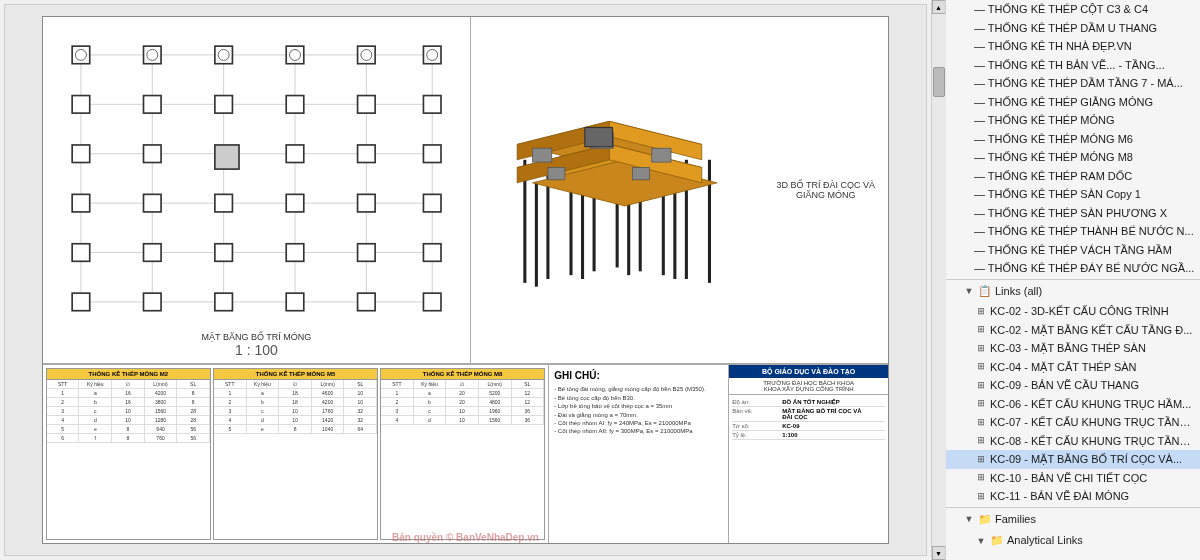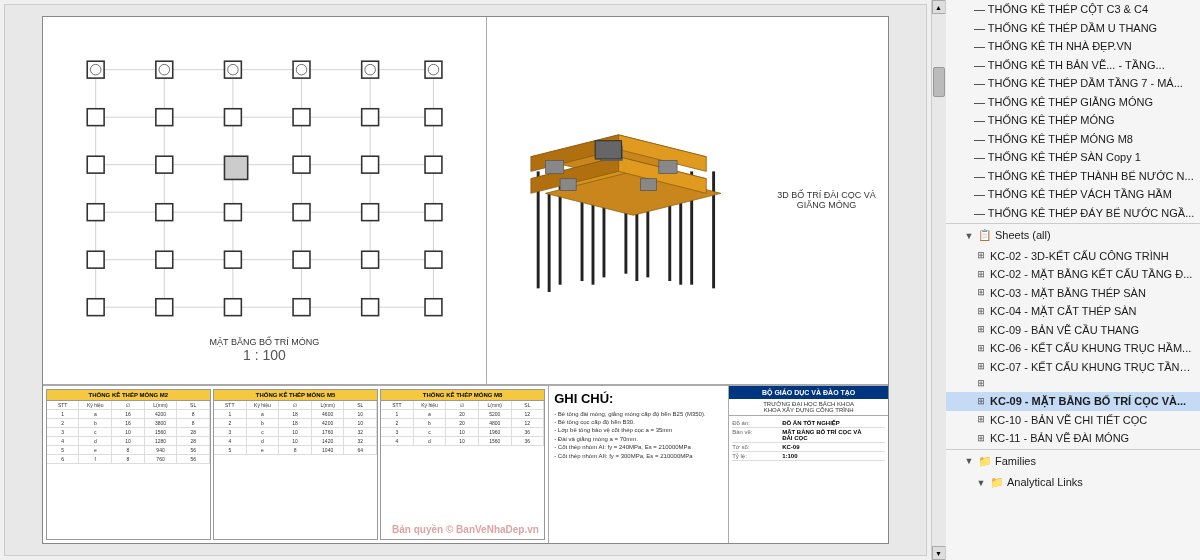--- a/index.html
+++ b/index.html
@@ -53,21 +53,21 @@
 
     .plan-view {
       flex: 1;
       border-right: 1px solid #aaa;
       background: white;
       position: relative;
       display: flex;
       flex-direction: column;
       align-items: center;
       justify-content: center;
-      padding: 21px;
+      padding: 5px;
     }
 
     
     .grid-svg {
       width: 100%;
       height: 100%;
     }
 
     .plan-label {
       font-size: 9px;
@@ -150,21 +150,21 @@
     .notes-section {
       width: 180px;
       padding: 5px;
       background: white;
       border-left: 1px solid #aaa;
       font-size: 7px;
     }
 
     .notes-title {
       font-weight: bold;
-      font-size: 13px;
+      font-size: 10px;
       margin-bottom: 4px;
     }
 
     .notes-content {
       font-size: 6px;
       color: #333;
       line-height: 1.4;
     }
 
     .title-block-section {
@@ -209,21 +209,21 @@
       width: 50px;
     }
 
     .title-value {
       font-weight: bold;
       color: #000;
     }
 
     .watermark {
       position: absolute;
-      bottom: 8px;
+      bottom: 0;
       left: 50%;
       transform: translateX(-50%);
       font-size: 10px;
       color: rgba(200,100,100,0.6);
       font-weight: bold;
       white-space: nowrap;
     }
 
     
     .right-sidebar {
@@ -288,21 +288,21 @@
 
     .item-text {
       font-size: 11px;
       color: #1a1a1a;
       white-space: nowrap;
       overflow: hidden;
       text-overflow: ellipsis;
     }
 
     .item-text.bold {
-      font-weight: bold;
+      font-weight: normal;
     }
 
     .indent-1 { padding-left: 16px; }
     .indent-2 { padding-left: 28px; }
 
     
     .sidebar-scroll::-webkit-scrollbar {
       width: 8px;
     }
     .sidebar-scroll::-webkit-scrollbar-track {
@@ -688,41 +688,50 @@
     <div class="sidebar-item-row indent-2">
       <span class="item-text">— THỐNG KÊ THÉP DẦM TẦNG 7 - MÁ...</span>
     </div>
     <div class="sidebar-item-row indent-2">
       <span class="item-text">— THỐNG KÊ THÉP GIẰNG MÓNG</span>
     </div>
     <div class="sidebar-item-row indent-2">
       <span class="item-text">— THỐNG KÊ THÉP MÓNG</span>
     </div>
     <div class="sidebar-item-row indent-2">
+      <span class="item-text">— THỐNG KÊ THÉP MÓNG M6</span>
+    </div>
+    <div class="sidebar-item-row indent-2">
       <span class="item-text">— THỐNG KÊ THÉP MÓNG M8</span>
     </div>
     <div class="sidebar-item-row indent-2">
+      <span class="item-text">— THỐNG KÊ THÉP RAM DỐC</span>
+    </div>
+    <div class="sidebar-item-row indent-2">
       <span class="item-text">— THỐNG KÊ THÉP SÀN Copy 1</span>
+    </div>
+    <div class="sidebar-item-row indent-2">
+      <span class="item-text">— THỐNG KÊ THÉP SÀN PHƯƠNG X</span>
     </div>
     <div class="sidebar-item-row indent-2">
       <span class="item-text">— THỐNG KÊ THÉP THÀNH BỂ NƯỚC N...</span>
     </div>
     <div class="sidebar-item-row indent-2">
       <span class="item-text">— THỐNG KÊ THÉP VÁCH TẦNG HẦM</span>
     </div>
     <div class="sidebar-item-row indent-2">
       <span class="item-text">— THỐNG KÊ THÉP ĐÁY BỂ NƯỚC NGẦ...</span>
     </div>
 
     <div class="sidebar-divider"></div>
 
     <div class="sidebar-section indent-1">
       <span class="expand-icon">▼</span>
       <span class="folder-icon">📋</span>
-      <span class="item-text">Sheets (all)</span>
+      <span class="item-text">Links (all)</span>
     </div>
 
     <div class="sidebar-item-row indent-2">
       <span class="expand-icon">⊞</span>
       <span class="item-text">KC-02 - 3D-KẾT CẤU CÔNG TRÌNH</span>
     </div>
     <div class="sidebar-item-row indent-2">
       <span class="expand-icon">⊞</span>
       <span class="item-text">KC-02 - MẶT BẰNG KẾT CẤU TẦNG Đ...</span>
     </div>
@@ -741,20 +750,21 @@
     <div class="sidebar-item-row indent-2">
       <span class="expand-icon">⊞</span>
       <span class="item-text">KC-06 - KẾT CẤU KHUNG TRỤC HẦM...</span>
     </div>
     <div class="sidebar-item-row indent-2">
       <span class="expand-icon">⊞</span>
       <span class="item-text">KC-07 - KẾT CẤU KHUNG TRỤC TẦNG...</span>
     </div>
     <div class="sidebar-item-row indent-2">
       <span class="expand-icon">⊞</span>
+      <span class="item-text">KC-08 - KẾT CẤU KHUNG TRỤC TẦNG...</span>
     </div>
     <div class="sidebar-item-row indent-2 selected" style="background:#c5daf5;">
       <span class="expand-icon">⊞</span>
       <span class="item-text bold">KC-09 - MẶT BẰNG BỐ TRÍ CỌC VÀ...</span>
     </div>
     <div class="sidebar-item-row indent-2">
       <span class="expand-icon">⊞</span>
       <span class="item-text">KC-10 - BẢN VẼ CHI TIẾT CỌC</span>
     </div>
     <div class="sidebar-item-row indent-2">

